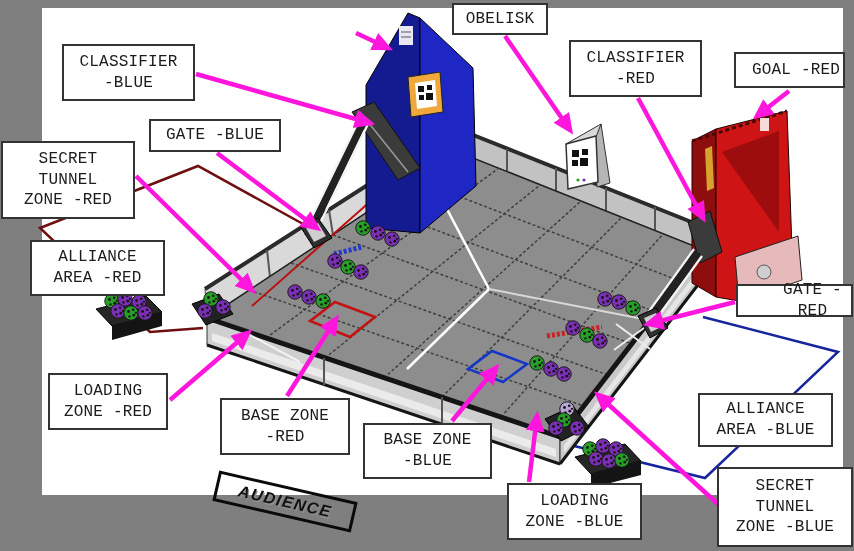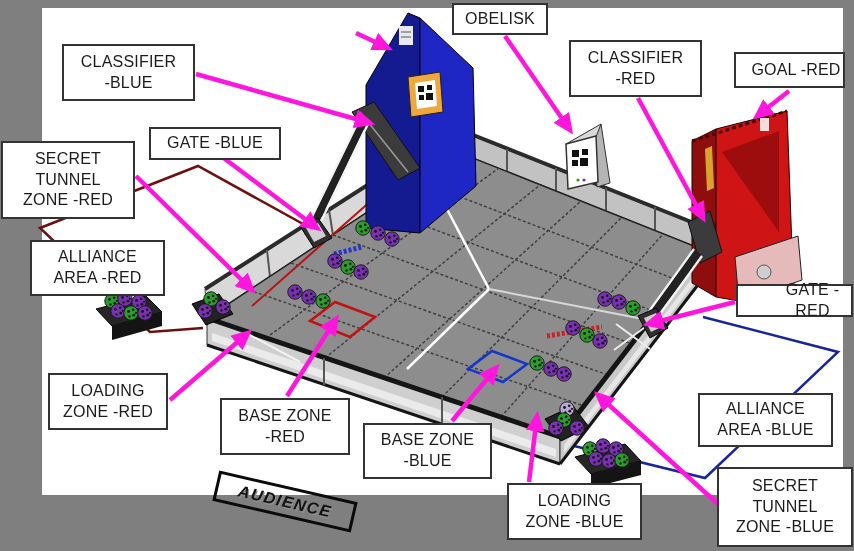--- a/index.html
+++ b/index.html
@@ -10,21 +10,21 @@
   .canvas-white{
     position:absolute;left:42px;top:8px;width:801px;height:487px;
     background:#ffffff;
   }
   svg.scene{position:absolute;left:0;top:0;width:854px;height:551px;z-index:2;}
   #labels-layer{position:absolute;left:0;top:0;width:854px;height:551px;z-index:3;pointer-events:none;}
   .callout{
     position:absolute;box-sizing:border-box;
     background:#ffffff;border:2px solid #333333;color:#1c1c1c;
     display:flex;align-items:center;justify-content:center;text-align:center;
-    font-size:16px;line-height:1.3;white-space:pre-line;letter-spacing:0.2px;
+    font-size:16px;line-height:1.3;white-space:pre-line;letter-spacing:0.2px;font-family:Liberation Mono, monospace;
   }
   .audience{
     position:absolute;box-sizing:border-box;z-index:3;
     background:transparent;border:3px solid #0a0a0a;color:#111;
     display:flex;align-items:center;justify-content:center;
     font-weight:bold;font-style:italic;font-size:16px;letter-spacing:1.5px;
     text-shadow:1.5px 1.5px 0 #8f8f8f;
   }
 </style>
 </head>
@@ -251,21 +251,21 @@
     </g>
 </svg>
 
 <div id="labels-layer">
     <div class="callout" style="left: 452px; top: 3px; width: 96px; height: 32px;">OBELISK</div>
     <div class="callout" style="left: 62px; top: 44px; width: 133px; height: 57px;">CLASSIFIER
 -BLUE</div>
     <div class="callout" style="left: 569px; top: 40px; width: 133px; height: 57px;">CLASSIFIER
 -RED</div>
     <div class="callout" style="left: 734px; top: 52px; width: 111px; height: 36px; padding-left: 13px;">GOAL -RED</div>
-    <div class="callout" style="left: 149px; top: 127px; width: 132px; height: 33px;">GATE -BLUE</div>
+    <div class="callout" style="left: 149px; top: 119px; width: 132px; height: 33px;">GATE -BLUE</div>
     <div class="callout" style="left: 1px; top: 141px; width: 134px; height: 78px;">SECRET
 TUNNEL
 ZONE -RED</div>
     <div class="callout" style="left: 30px; top: 240px; width: 135px; height: 56px;">ALLIANCE
 AREA -RED</div>
     <div class="callout" style="left: 48px; top: 373px; width: 120px; height: 57px;">LOADING
 ZONE -RED</div>
     <div class="callout" style="left: 220px; top: 398px; width: 130px; height: 57px;">BASE ZONE
 -RED</div>
     <div class="callout" style="left: 363px; top: 423px; width: 129px; height: 56px;">BASE ZONE

